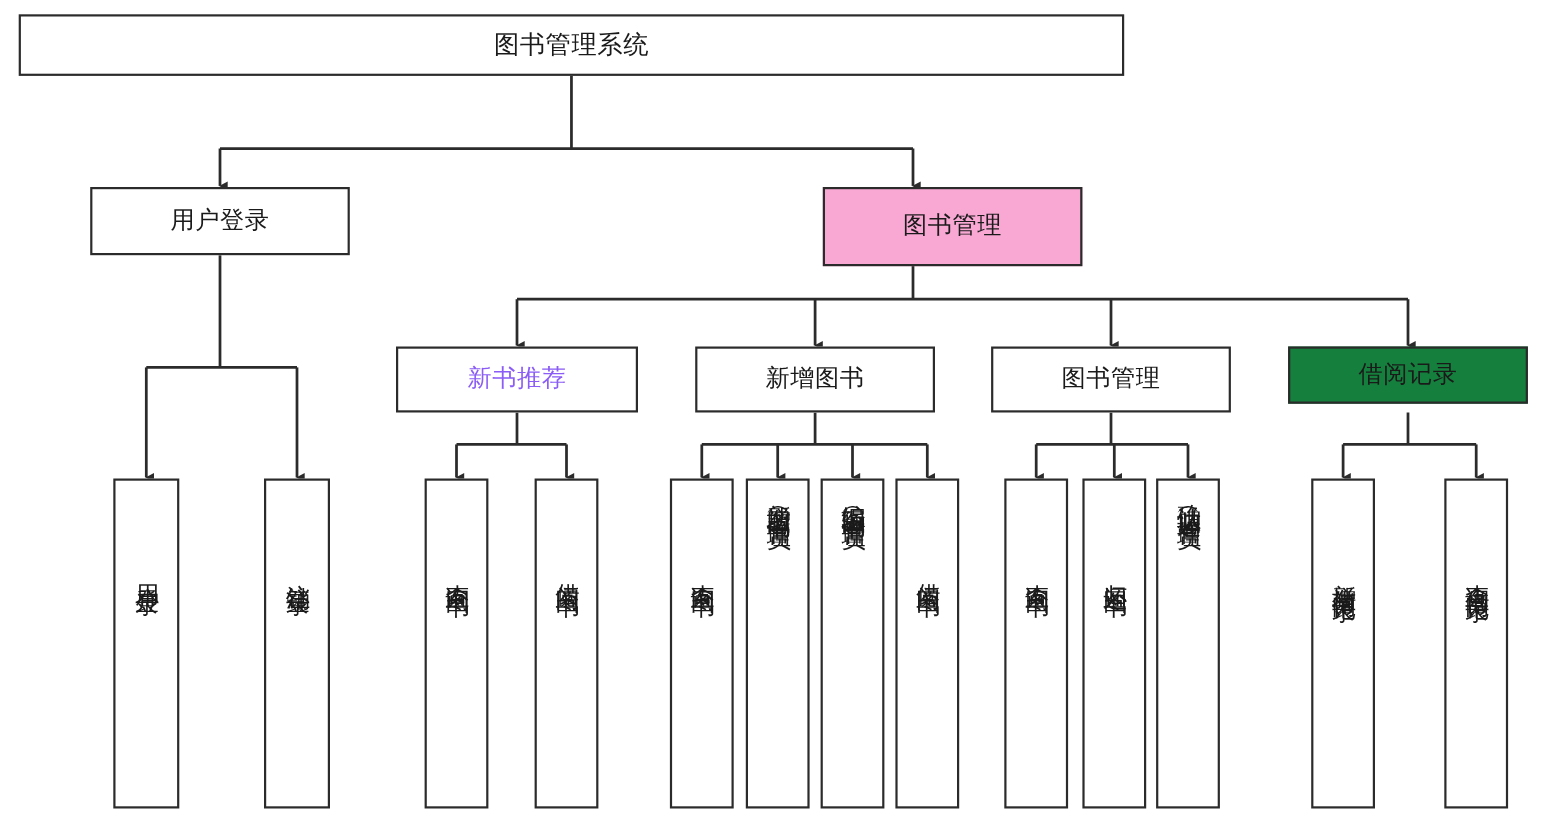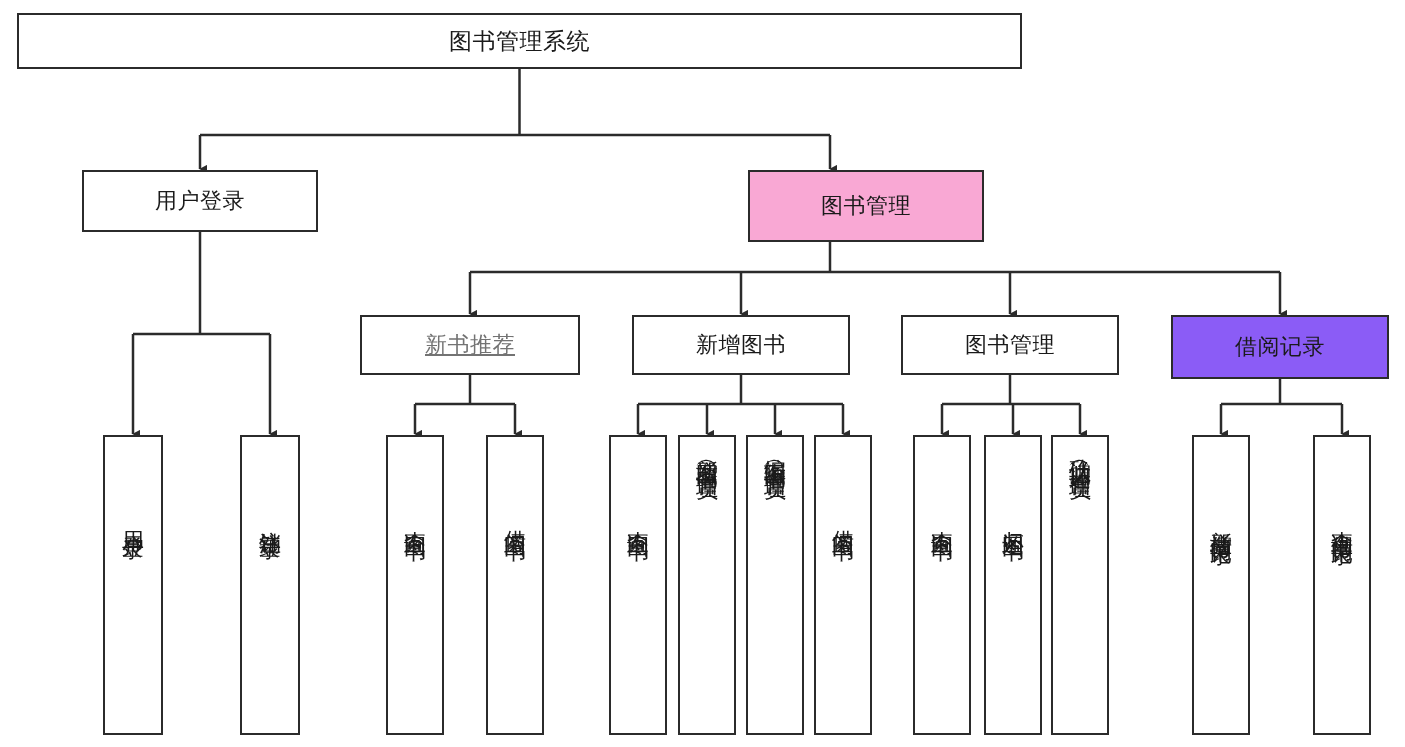--- a/index.html
+++ b/index.html
@@ -126,29 +126,29 @@
       <div class="node horizontal root" style="left: 17px; top: 13px; width: 1005px; height: 56px; border-color: rgb(43, 43, 43); background: rgb(255, 255, 255);">
         <span class="node-label" style="color: rgb(26, 26, 26);">图书管理系统</span>
       </div>
       <div class="node horizontal" style="left: 82px; top: 170px; width: 236px; height: 62px; border-color: rgb(43, 43, 43); background: rgb(255, 255, 255);">
         <span class="node-label" style="color: rgb(26, 26, 26);">用户登录</span>
       </div>
       <div class="node horizontal" style="left: 748px; top: 170px; width: 236px; height: 72px; border-color: rgb(43, 43, 43); background: #f9a8d4;">
         <span class="node-label" style="color: rgb(26, 26, 26);">图书管理</span>
       </div>
       <div class="node horizontal" style="left: 360px; top: 315px; width: 220px; height: 60px; border-color: rgb(43, 43, 43); background: rgb(255, 255, 255);">
-        <span class="node-label" style="color: #737373; text-decoration: underline;">新书推荐</span>
+        <span class="node-label" style="color: #8b5cf6;">新书推荐</span>
       </div>
       <div class="node horizontal" style="left: 632px; top: 315px; width: 218px; height: 60px; border-color: rgb(43, 43, 43); background: rgb(255, 255, 255);">
         <span class="node-label" style="color: rgb(26, 26, 26);">新增图书</span>
       </div>
       <div class="node horizontal" style="left: 901px; top: 315px; width: 218px; height: 60px; border-color: rgb(43, 43, 43); background: rgb(255, 255, 255);">
         <span class="node-label" style="color: rgb(26, 26, 26);">图书管理</span>
       </div>
-      <div class="node horizontal" style="left: 1171px; top: 315px; width: 218px; height: 64px; border-color: rgb(43, 43, 43); background: #8b5cf6;">
+      <div class="node horizontal" style="left: 1171px; top: 315px; width: 218px; height: 52px; border-color: rgb(43, 43, 43); background: #15803d;">
         <span class="node-label" style="color: rgb(26, 26, 26);">借阅记录</span>
       </div>
       <div class="node vertical mid-text" style="left: 103px; top: 435px; width: 60px; height: 300px; border-color: rgb(43, 43, 43); background: rgb(255, 255, 255);">
         <span class="node-label" style="color: rgb(26, 26, 26);">用户登录</span>
       </div>
       <div class="node vertical mid-text" style="left: 240px; top: 435px; width: 60px; height: 300px; border-color: rgb(43, 43, 43); background: rgb(255, 255, 255);">
         <span class="node-label" style="color: rgb(26, 26, 26);">注销登录</span>
       </div>
       <div class="node vertical mid-text" style="left: 386px; top: 435px; width: 58px; height: 300px; border-color: rgb(43, 43, 43); background: rgb(255, 255, 255);">
         <span class="node-label" style="color: rgb(26, 26, 26);">查询图书</span>

